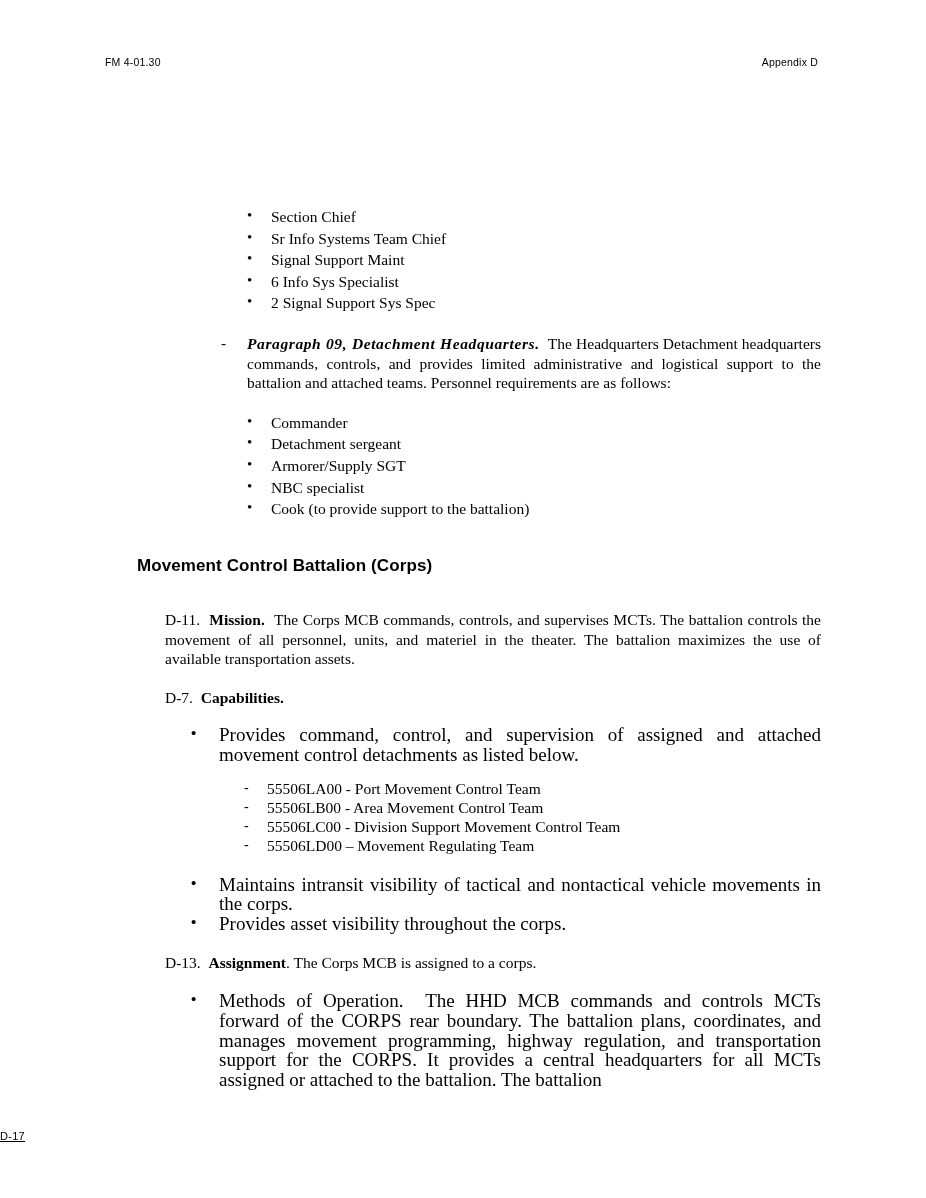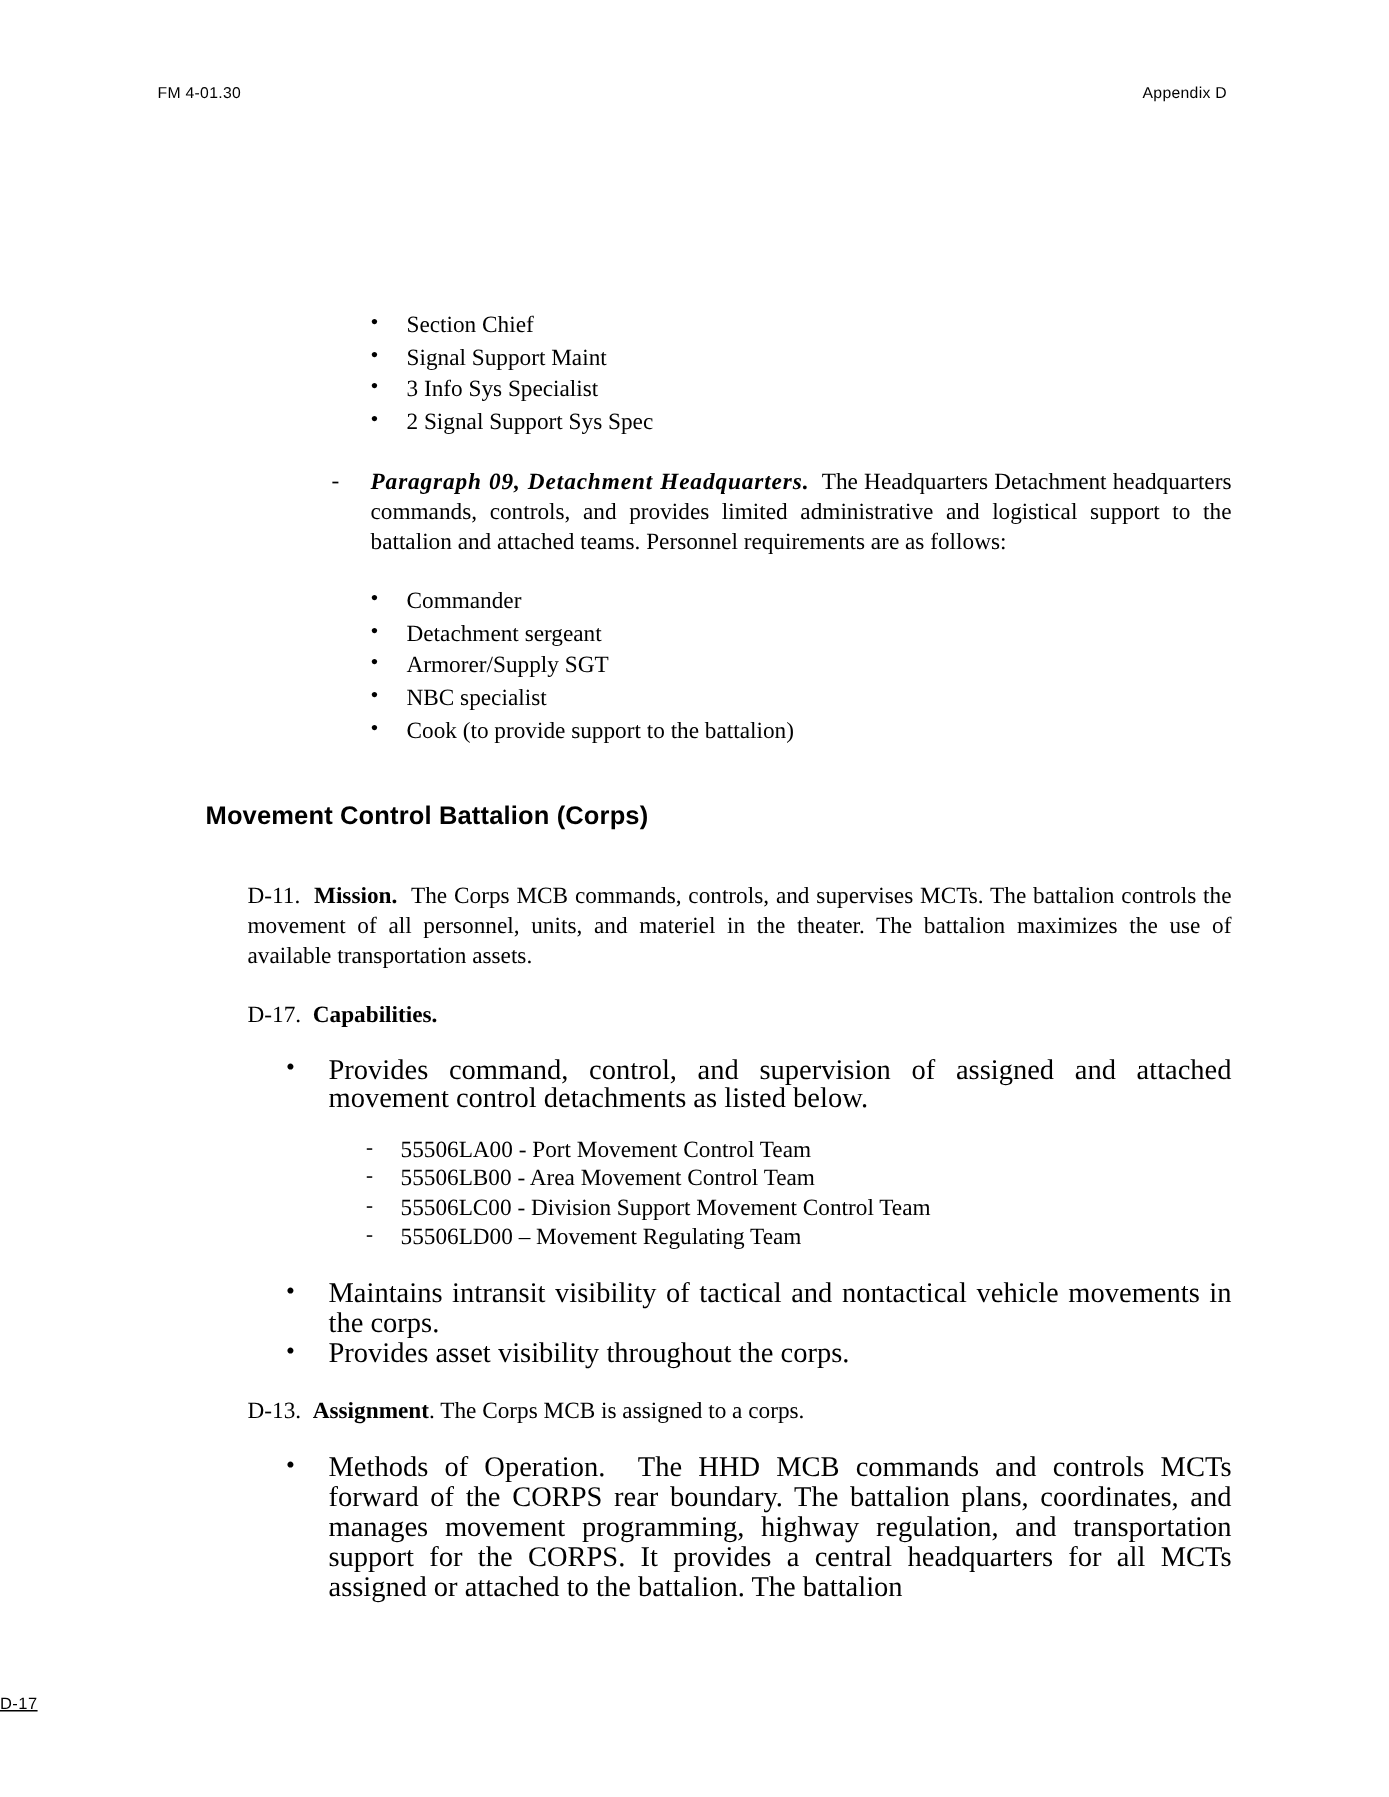--- a/index.html
+++ b/index.html
@@ -183,42 +183,43 @@
 
   <div class="runhead">
     <div class="left">FM 4-01.30</div>
     <div class="right">Appendix D</div>
   </div>
 
   <div class="spacer-lg"></div>
 
   <ul class="bullet-list">
     <li>Section Chief</li>
+    <li>Sr Info Systems Team Chief</li>
     <li>Signal Support Maint</li>
-    <li>3 Info Sys Specialist</li>
+    <li>6 Info Sys Specialist</li>
     <li>2 Signal Support Sys Spec</li>
   </ul>
 
   <div class="dash-block">
     <div class="para"><b class="ital">Paragraph 09, Detachment Headquarters.</b>&nbsp;&nbsp;<span>The Headquarters Detachment headquarters commands, controls, and provides limited administrative and logistical support to the battalion and attached teams.  Personnel requirements are as follows:</span></div>
   </div>
 
   <ul class="bullet-list second">
     <li>Commander</li>
     <li>Detachment sergeant</li>
     <li>Armorer/Supply SGT</li>
     <li>NBC specialist</li>
     <li>Cook (to provide support to the battalion)</li>
   </ul>
 
   <h2 class="section-title">Movement Control Battalion (Corps)</h2>
 
   <div class="numbered-para"><span class="num">D-11.</span>&nbsp;&nbsp;<span class="lead">Mission.</span>&nbsp;&nbsp;<span>The Corps MCB commands, controls, and supervises MCTs.  The battalion controls the movement of all personnel, units, and materiel in the theater.  The battalion maximizes the use of available transportation assets.</span></div>
 
-  <div class="cap-head"><span>D-17.</span>&nbsp;&nbsp;<span class="bold">Capabilities.</span></div>
+  <div class="cap-head"><span>D-7.</span>&nbsp;&nbsp;<span class="bold">Capabilities.</span></div>
 
   <ul class="cap-bullets">
     <li>Provides command, control, and supervision of assigned and attached movement control detachments as listed below.</li>
   </ul>
 
   <ul class="dash-list">
     <li>55506LA00 - Port Movement Control Team</li>
     <li>55506LB00 - Area Movement Control Team</li>
     <li>55506LC00 - Division Support Movement Control Team</li>
     <li>55506LD00 – Movement Regulating Team</li>

